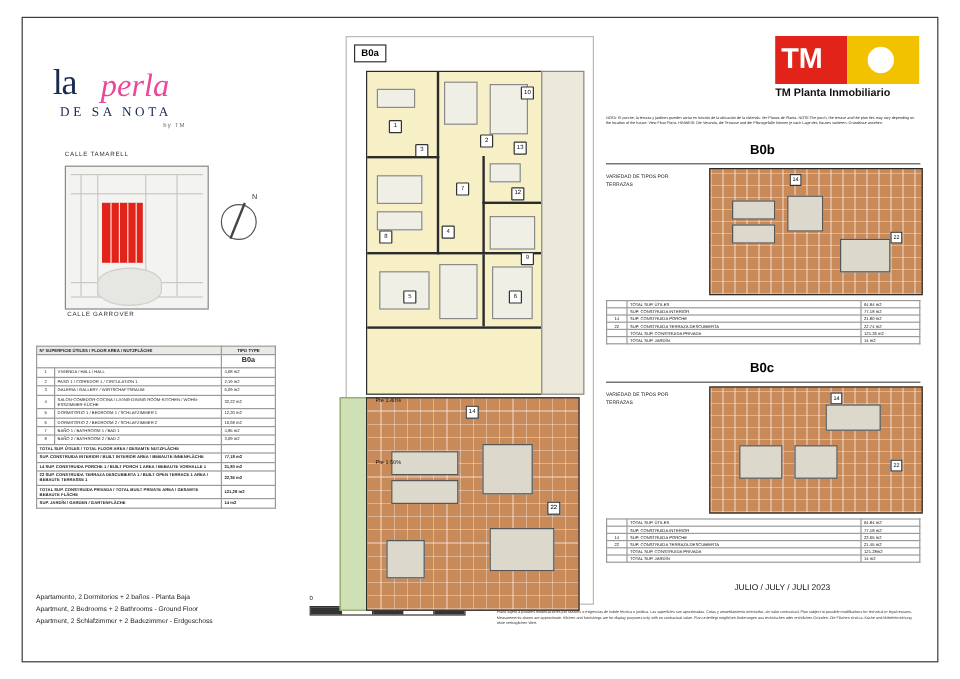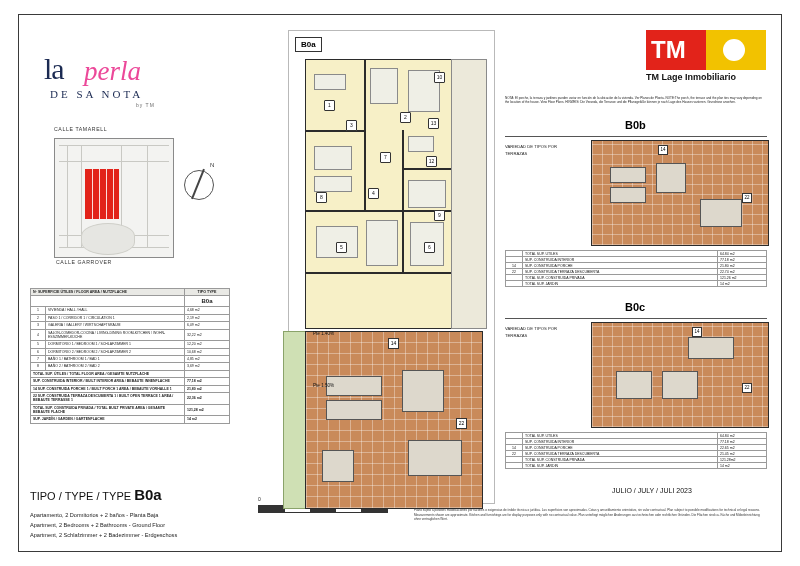--- a/index.html
+++ b/index.html
@@ -217,21 +217,20 @@
           <td class="v bold">121,28 m2</td>
         </tr>
         <tr>
           <td colspan="2" class="bold">SUP. JARDÍN / GARDEN / GARTENFLÄCHE</td>
           <td class="v bold">14 m2</td>
         </tr>
       </tbody>
   </table>
 
   <div class="caption">
-    <div class="t1"><span>TIPO / TYPE / TYPE </span><b>B0a</b></div>
     <div class="lines">
       <div>Apartamento, 2 Dormitorios + 2 baños - Planta Baja</div>
       <div>Apartment, 2 Bedrooms + 2 Bathrooms - Ground Floor</div>
       <div>Apartment, 2 Schlafzimmer + 2 Badezimmer - Erdgeschoss</div>
     </div>
   </div>
 
   <div class="scale">
     <div class="nums" id="scale-nums">
         <span style="left:0px">0</span>
@@ -309,21 +308,21 @@
 
   <div class="note">NOTA: El porche, la terraza y jardines pueden variar en función de la ubicación de la vivienda. Ver Planos de Planta. NOTE:The porch, the terrace and the plan ties may vary depending on the location of the house. View Floor Plans. HINWEIS: Die Veranda, die Terrasse und die Pflanzgefäße können je nach Lage des Hauses variieren. Grundrisse ansehen.</div>
 
   <div class="tm">
     <div class="red">
         <span>TM</span>
       </div>
     <div class="yel">
         <i></i>
       </div>
-    <div class="cap">TM Lage Inmobiliario</div>
+    <div class="cap">TM Planta Inmobiliario</div>
   </div>
 
   <div class="vb" id="variant-0" style="top:118px;">
     <div class="hd">
         <b>B0b</b>
       </div>
     <div class="lbl">VARIEDAD DE TIPOS POR TERRAZAS</div>
     <div class="mini">
       <div class="fur" style="left:18px;top:26px;width:34px;height:14px"></div>
       <div class="fur" style="left:18px;top:46px;width:34px;height:14px"></div>

